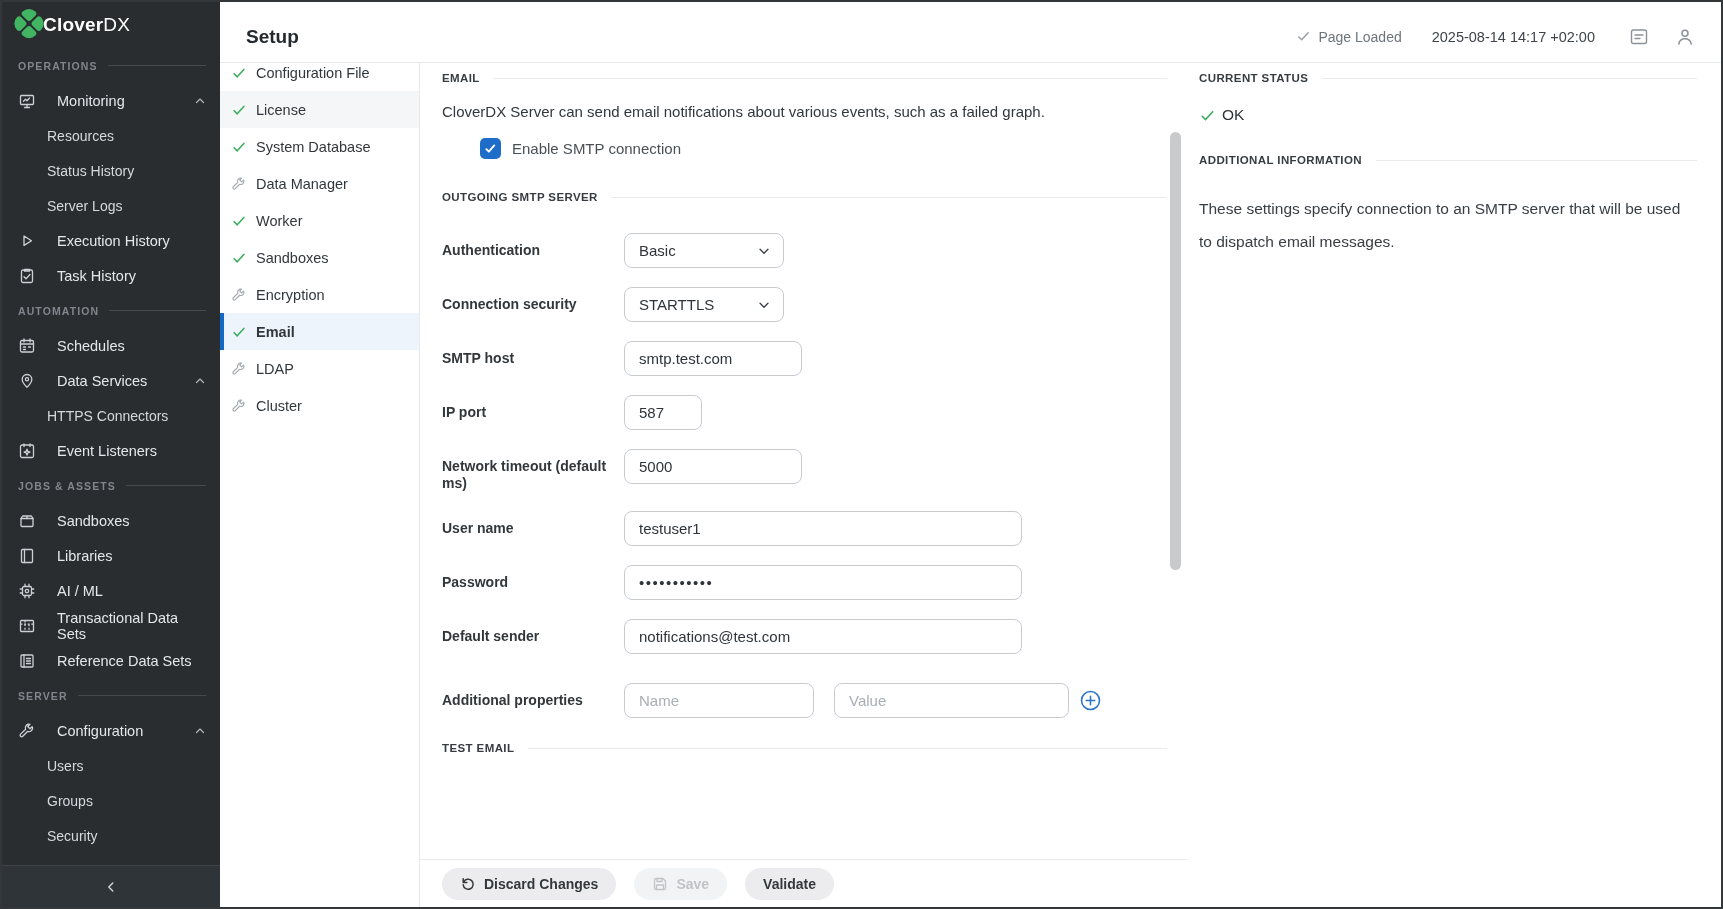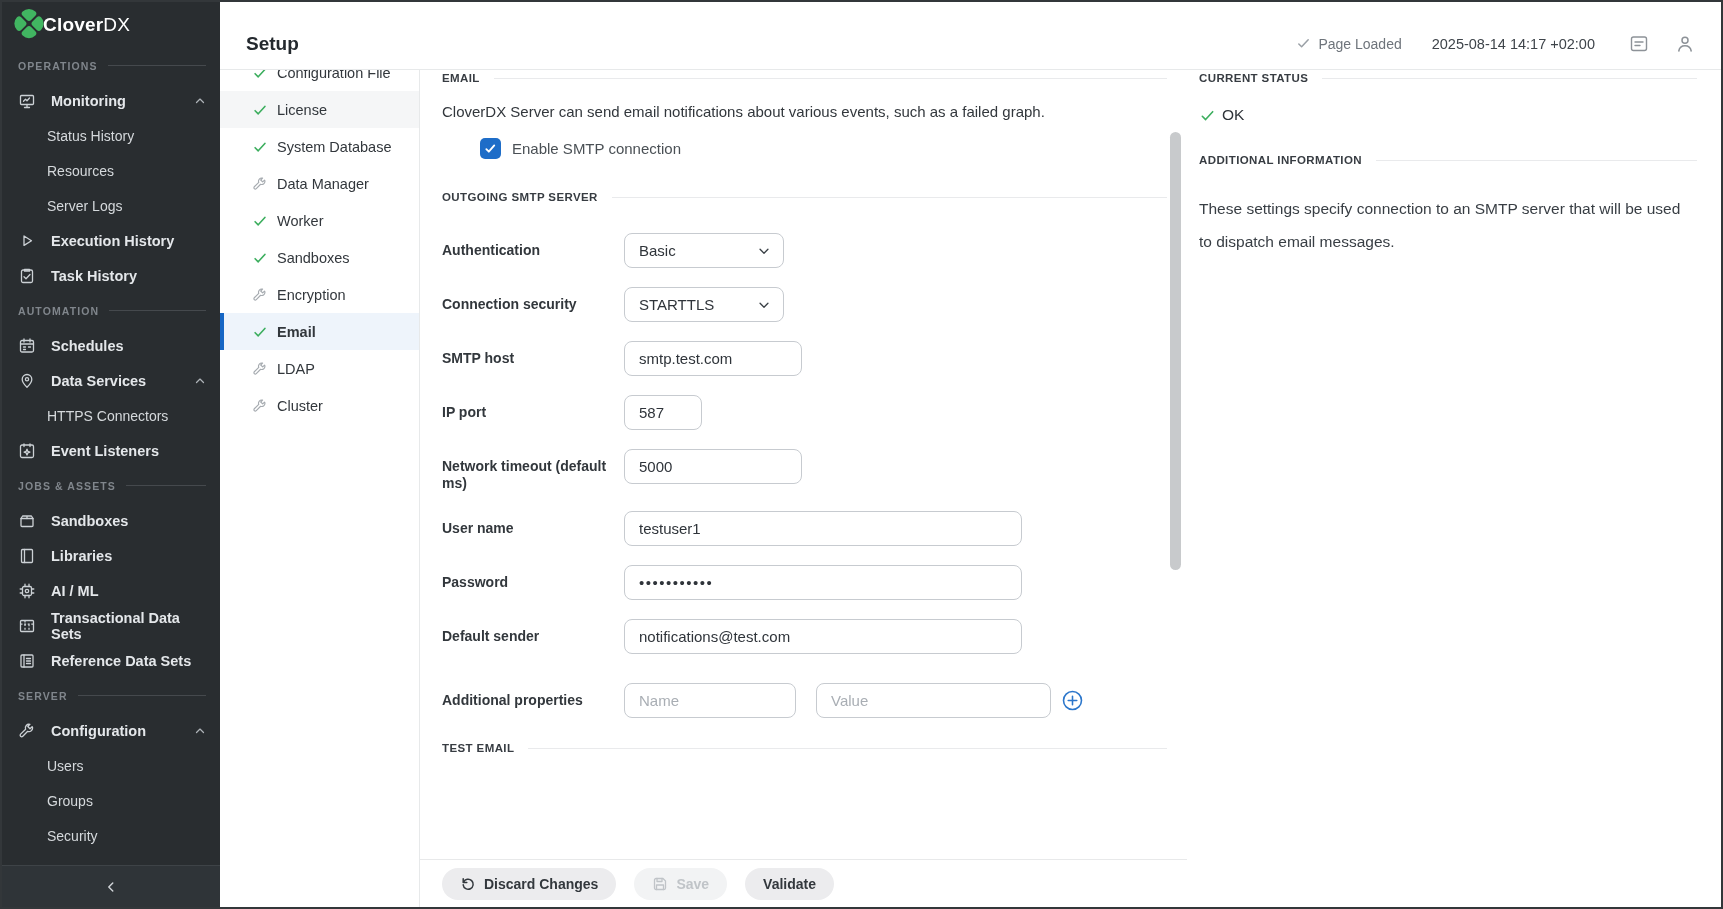--- a/index.html
+++ b/index.html
@@ -14,39 +14,39 @@
   .clover span { background:#41b561; display:block; }
   .clover span:nth-child(1){ border-radius:9px 3px 3px 3px; }
   .clover span:nth-child(2){ border-radius:3px 9px 3px 3px; }
   .clover span:nth-child(3){ border-radius:3px 3px 3px 9px; }
   .clover span:nth-child(4){ border-radius:3px 3px 9px 3px; }
   .brand { color:#fff; font-size:19px; letter-spacing:.2px; }
   .brand b { font-weight:800; }
   .brand i { font-style:normal; font-weight:400; }
   .nav-label { height:35px; display:flex; align-items:center; gap:10px; padding:0 14px 0 16px; color:#80868c; font-size:10.5px; font-weight:700; letter-spacing:1.1px; }
   .nav-label::after { content:""; flex:1; height:1px; background:#45494d; }
-  .nav-item { height:35px; display:flex; align-items:center; padding-left:16px; padding-right:13px; gap:15px; color:#e4e7ea; font-size:14.5px; font-weight:700; cursor:pointer; }
+  .nav-item { height:35px; display:flex; align-items:center; padding-left:16px; padding-right:13px; gap:21px; color:#e4e7ea; font-size:14.5px; font-weight:400; cursor:pointer; }
   .nav-item .nicon { width:18px; height:18px; flex:0 0 18px; display:flex; align-items:center; justify-content:center; color:#ccd1d5; }
   .nav-item .grow { flex:1; }
   .nav-sub { height:35px; display:flex; align-items:center; padding-left:45px; color:#d5d9dc; font-size:14px; font-weight:400; cursor:pointer; }
   .collapse-bar { position:absolute; left:0; right:0; bottom:0; height:42px; background:#2f3438; border-top:1px solid #3e4347; display:flex; align-items:center; justify-content:center; cursor:pointer; }
   svg { display:block; }
 
   
-  .topbar { position:absolute; left:218px; right:0; top:16px; height:52px; background:#fff; border-bottom:1px solid #e7e9ea; display:flex; align-items:center; z-index:2; }
+  .topbar { position:absolute; left:218px; right:0; top:9px; height:52px; background:#fff; border-bottom:1px solid #e7e9ea; display:flex; align-items:center; z-index:2; }
   .page-title { font-size:19px; font-weight:700; color:#24292e; padding-left:26px; }
   .topbar .spacer { flex:1; }
   .loaded { display:flex; align-items:center; gap:7px; color:#6e747b; font-size:14px; }
   .stamp { margin-left:30px; color:#3f454b; font-size:14.5px; }
   .tb-icon { margin-left:34px; color:#8d9298; cursor:pointer; }
   .tb-icon.person { margin-left:26px; margin-right:26px; }
 
   
   .setupnav { position:absolute; left:218px; top:52px; width:200px; bottom:0; background:#fff; border-right:1px solid #e7e9ea; }
-  .snav-item { height:37px; display:flex; align-items:center; gap:9px; padding-left:28px; font-size:14.5px; color:#32373c; cursor:pointer; border-left:4px solid transparent; }
+  .snav-item { height:37px; display:flex; align-items:center; gap:9px; padding-left:7px; font-size:14.5px; color:#32373c; cursor:pointer; border-left:4px solid transparent; }
   .snav-item .sicon { width:16px; height:16px; flex:0 0 16px; }
   .snav-item.hovered { background:#f5f6f7; }
   .snav-item.selected { background:#eef4fb; border-left-color:#1666c4; font-weight:700; }
 
   
   .formarea { position:absolute; left:418px; top:52px; width:767px; bottom:0; background:#fff; }
   .formscroll { position:absolute; left:0; right:0; top:0; bottom:66px; overflow:hidden; padding:0 20px 0 22px; }
   .scroll-thumb { position:absolute; right:6px; top:78px; width:11px; height:438px; border-radius:6px; background:#c8cacc; cursor:pointer; }
   .section-head { display:flex; align-items:center; gap:14px; font-size:11.5px; font-weight:700; letter-spacing:.4px; color:#373c42; }
   .section-head::after { content:""; flex:1; height:1px; background:#e9eaec; }
@@ -58,21 +58,21 @@
   .sh-outgoing { margin-top:32px; }
   .frow { display:flex; margin-top:30px; margin-bottom:0; }
   .frow + .frow { margin-top:19px; }
   .flabel { width:182px; flex:0 0 182px; padding-top:9px; font-size:14px; font-weight:700; color:#32373c; line-height:17px; padding-right:10px; }
   .control { height:35px; border:1px solid #c7cbd0; border-radius:8px; background:#fff; font-size:15px; color:#2f343a; }
   .select { display:flex; align-items:center; justify-content:space-between; padding:0 12px 0 14px; width:160px; cursor:pointer; }
   .input { padding:0 14px; outline:none; font-family:"Liberation Sans", sans-serif; }
   .input::placeholder { color:#a9aeb4; }
   .w-host { width:178px; } .w-port { width:78px; } .w-timeout { width:178px; }
   .w-wide { width:398px; }
-  .w-name { width:172px; } .w-value { width:235px; margin-left:20px; }
+  .w-name { width:190px; } .w-value { width:235px; margin-left:20px; }
   .plus-btn { margin-left:10px; width:23px; height:23px; align-self:center; cursor:pointer; color:#2b76cb; }
   .pw { letter-spacing:1.5px; }
   .sh-test { margin-top:24px; }
   .row-clipped { margin-top:24px; height:26px; overflow:hidden; }
   .formfooter { position:absolute; left:0; right:0; bottom:0; height:48px; border-top:1px solid #e8e9ea; display:flex; align-items:center; gap:18px; padding-left:22px; background:#fff; }
   .btn { height:32px; border:none; border-radius:16px; background:#ececee; color:#33383d; font-size:14px; font-weight:700; font-family:"Liberation Sans", sans-serif; display:flex; align-items:center; gap:8px; padding:0 18px; cursor:pointer; }
   .btn.disabled { background:#f2f3f4; color:#c0c4c8; cursor:default; }
 
   
   .rightpanel { position:absolute; left:1185px; right:0; top:52px; bottom:0; background:#fff; padding:0 24px 0 12px; }
@@ -108,22 +108,22 @@
             <path d="M9 12.5v2.5M6.5 15.5h5"></path>
           </svg>
         </span>
       <span class="grow">Monitoring</span>
       <span>
           <svg width="14" height="14" viewBox="0 0 18 18" fill="none" stroke="#aeb3b8" stroke-width="1.6" stroke-linecap="round" stroke-linejoin="round">
             <path d="M4.5 11L9 6.5l4.5 4.5"></path>
           </svg>
         </span>
     </div>
+    <div class="nav-sub">Resources</div>
     <div class="nav-sub">Status History</div>
-    <div class="nav-sub">Resources</div>
     <div class="nav-sub">Server Logs</div>
 
     <div class="nav-item">
       <span class="nicon">
           <svg width="18" height="18" viewBox="0 0 18 18" fill="none" stroke="currentColor" stroke-width="1.3" stroke-linejoin="round">
             <path d="M6 4l7.5 4.7L6 13.4z"></path>
           </svg>
         </span>
       <span class="grow">Execution History</span>
     </div>

